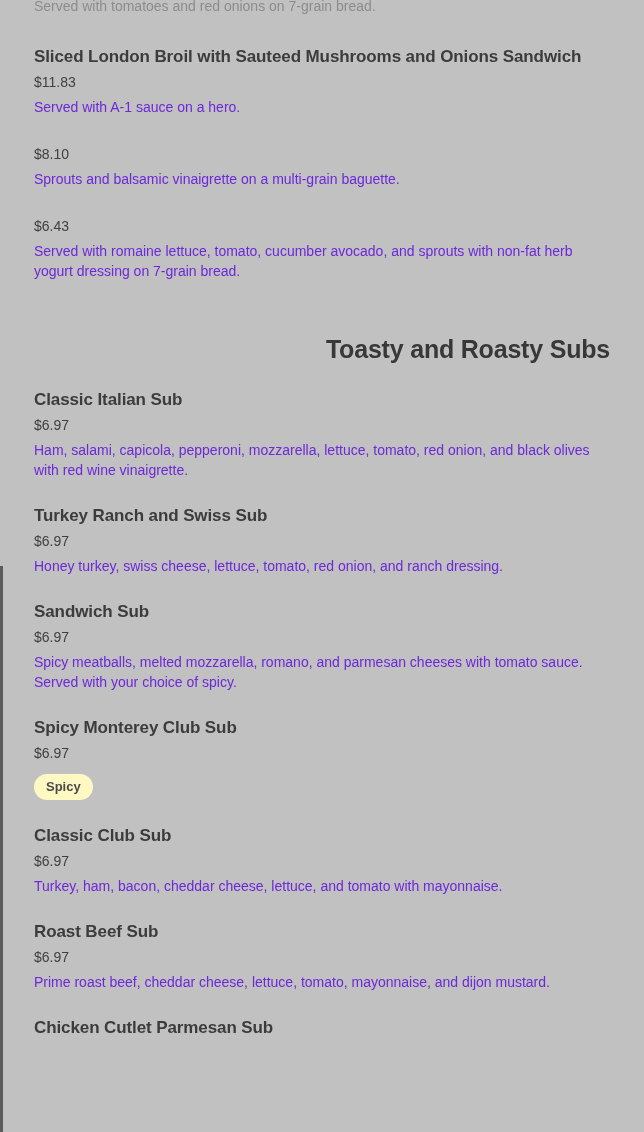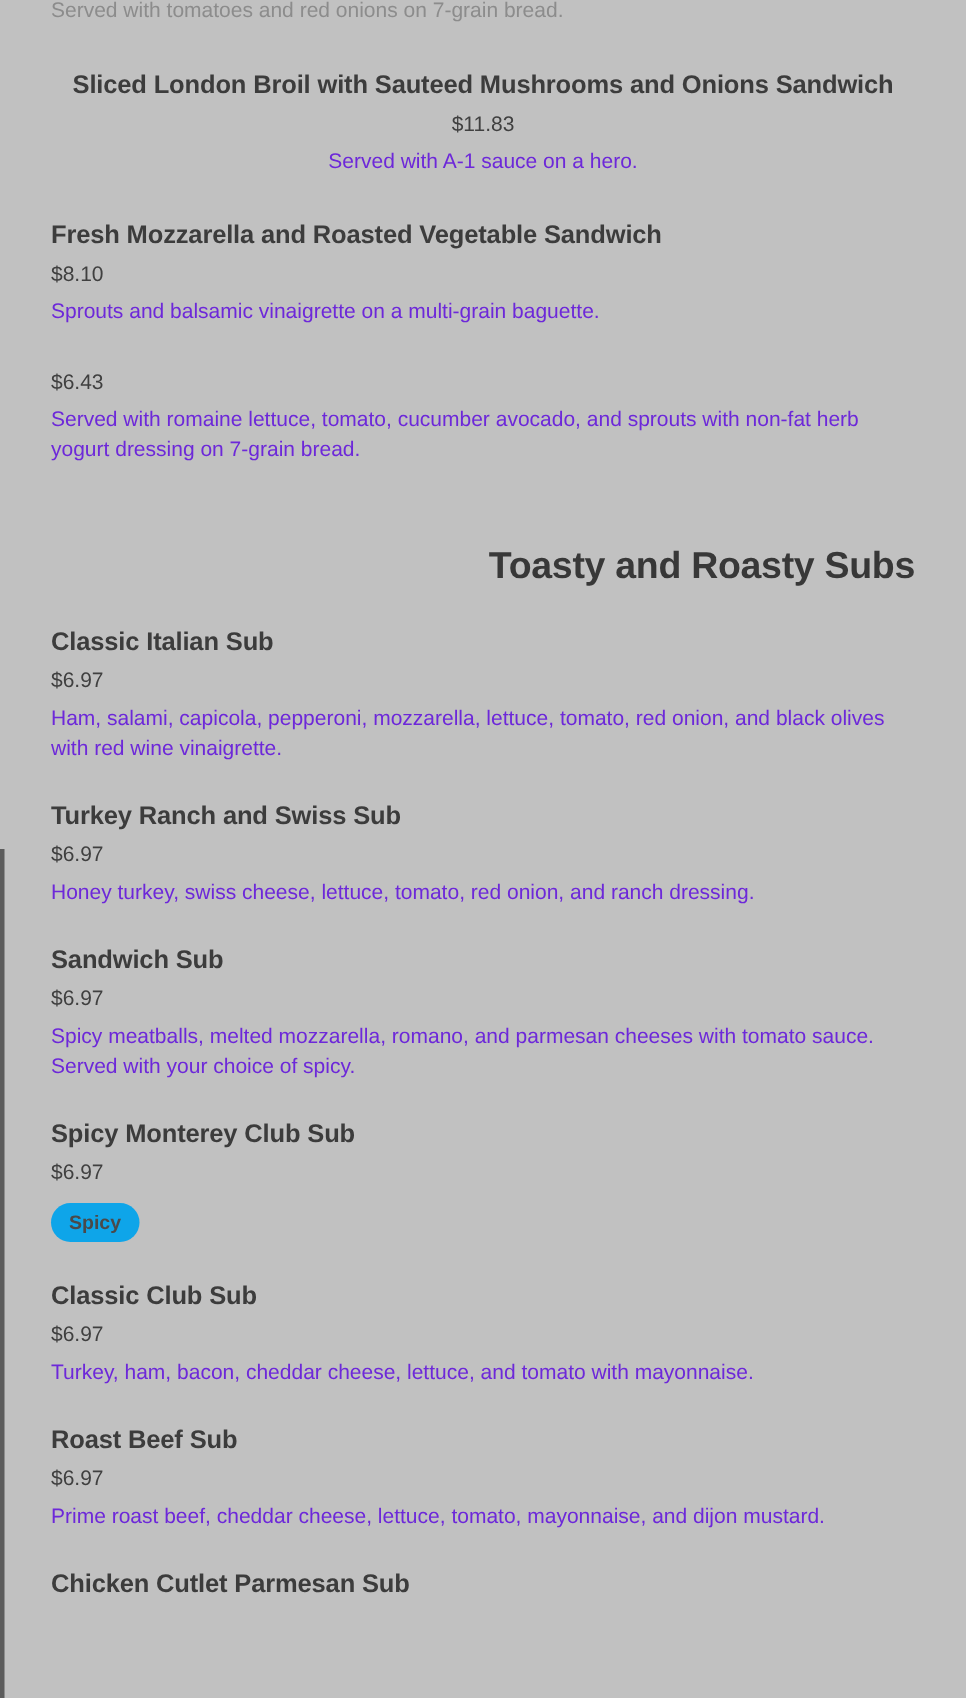--- a/index.html
+++ b/index.html
@@ -30,21 +30,21 @@
     color: #383838;
     margin: 53px 0 17px 0;
     letter-spacing: -0.2px;
     text-align: right;
   }
   .menu-item {
     cursor: pointer;
   }
   .sec-0 .menu-item { margin-top: 30px; }
   .sec-1 .menu-item { margin-top: 26px; }
-  .sec-0 .menu-item:first-child { margin-top: 31px; text-align: center; }
+  .sec-0 .menu-item:first-child { margin-top: 31px; }
   .sec-1 .menu-item:first-child { margin-top: 0; }
   .item-name {
     font-size: 17px;
     line-height: 20px;
     font-weight: 700;
     color: #3c3c3c;
     margin: 0 0 8px 0;
     letter-spacing: -0.1px;
   }
   .item-price {
@@ -55,21 +55,21 @@
   }
   .item-desc {
     font-size: 14px;
     line-height: 20px;
     color: #6d28d9;
     margin: 0;
     max-width: 578px;
   }
   .item-badge {
     display: inline-block;
-    background: #0ea5e9;
+    background: #fef9c3;
     color: #4a4a4a;
     font-size: 13px;
     line-height: 16px;
     font-weight: 700;
     padding: 5px 12px;
     border-radius: 14px;
     margin-top: 6px;
   }
   .scroll-strip {
     position: absolute;
@@ -87,21 +87,20 @@
   <p class="partial-desc">Served with tomatoes and red onions on 7-grain bread.</p>
   <div id="sections-root">
       <div class="menu-section sec-0">
         <div class="menu-item">
     <h3 class="item-name">Sliced London Broil with Sauteed Mushrooms and Onions Sandwich</h3>
     <p class="item-price">$11.83</p>
     <p class="item-desc">Served with A-1 sauce on a hero.</p>
 
   </div>
         <div class="menu-item">
-    <h3 class="item-name">Fresh Mozzarella and Roasted Vegetable Sandwich</h3>
     <p class="item-price">$8.10</p>
     <p class="item-desc">Sprouts and balsamic vinaigrette on a multi-grain baguette.</p>
 
   </div>
         <div class="menu-item">
     <p class="item-price">$6.43</p>
     <p class="item-desc">Served with romaine lettuce, tomato, cucumber avocado, and sprouts with non-fat herb yogurt dressing on 7-grain bread.</p>
 
   </div>
       </div>

